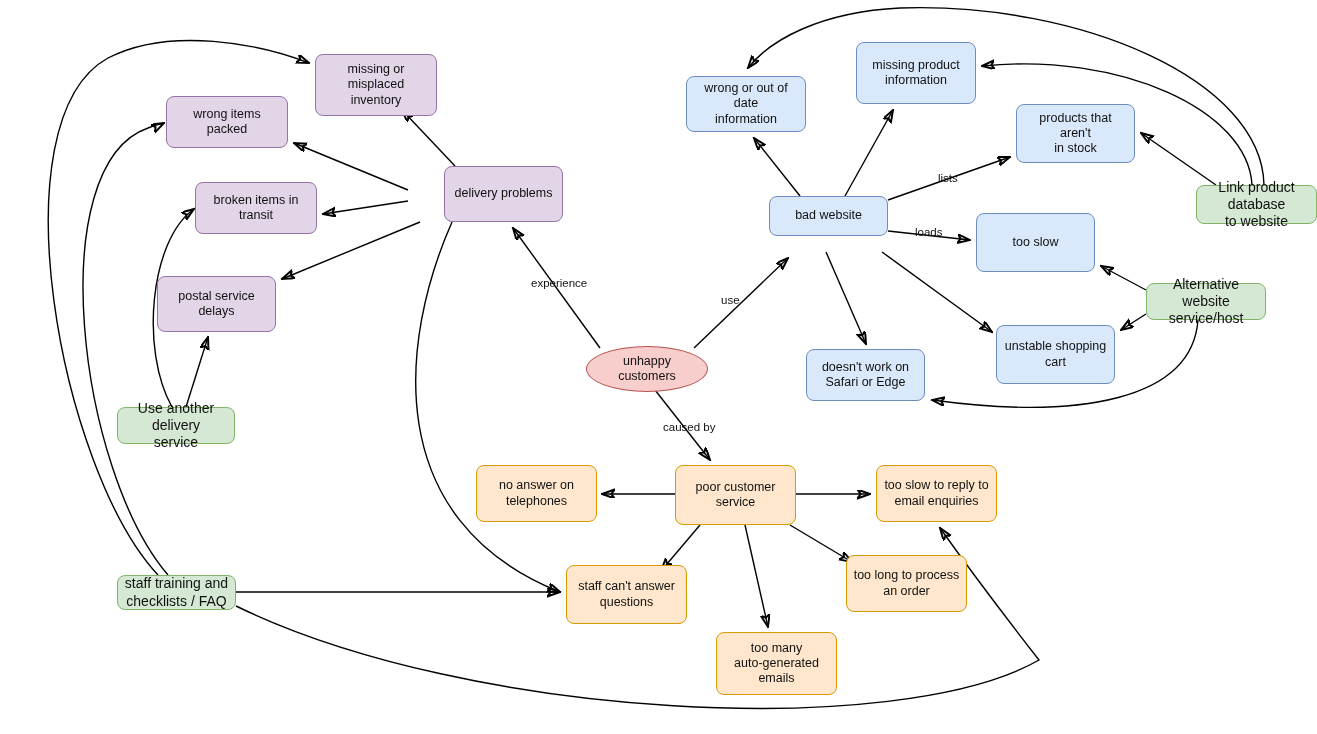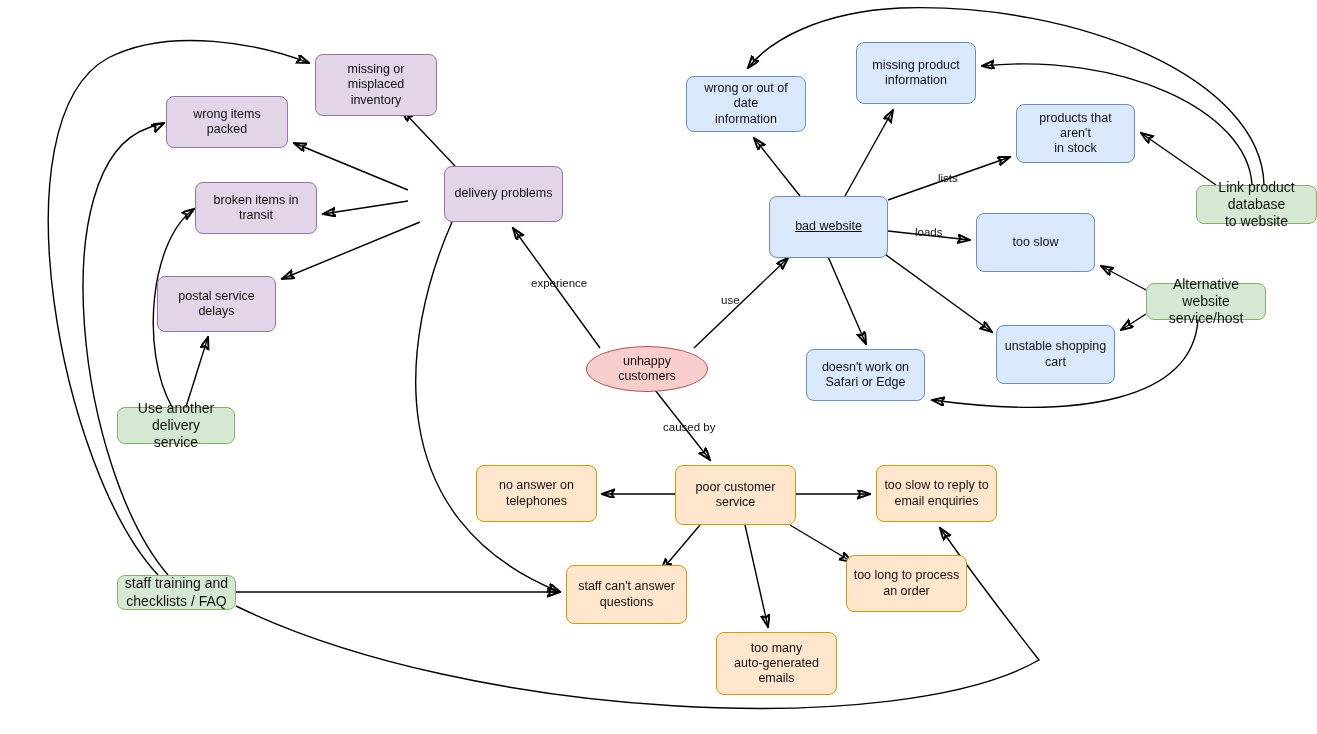--- a/index.html
+++ b/index.html
@@ -101,21 +101,21 @@
       <div class="node n-purple" style="left: 195px; top: 182px; width: 122px; height: 52px;">broken items in transit</div>
       <div class="node n-purple" style="left: 157px; top: 276px; width: 119px; height: 56px;">postal service delays</div>
       <div class="node n-purple" style="left: 408px; top: 166px; width: 119px; height: 56px; margin-left: 36px;">delivery problems</div>
       <div class="node n-red" style="left: 586px; top: 346px; width: 122px; height: 46px;">unhappy customers</div>
       <div class="node n-blue" style="left: 686px; top: 76px; width: 120px; height: 56px;">wrong or out of date
 information</div>
       <div class="node n-blue" style="left: 856px; top: 42px; width: 120px; height: 62px;">missing product
 information</div>
       <div class="node n-blue" style="left: 1016px; top: 104px; width: 119px; height: 59px;">products that aren't
 in stock</div>
-      <div class="node n-blue" style="left: 769px; top: 196px; width: 119px; height: 62px; text-decoration: underline;">bad website</div>
+      <div class="node n-blue" style="left: 769px; top: 196px; width: 119px; height: 40px;">bad website</div>
       <div class="node n-blue" style="left: 976px; top: 213px; width: 119px; height: 59px;">too slow</div>
       <div class="node n-blue" style="left: 996px; top: 325px; width: 119px; height: 59px;">unstable shopping
 cart</div>
       <div class="node n-blue" style="left: 806px; top: 349px; width: 119px; height: 52px;">doesn't work on
 Safari or Edge</div>
       <div class="node n-orange" style="left: 675px; top: 465px; width: 121px; height: 60px;">poor customer
 service</div>
       <div class="node n-orange" style="left: 476px; top: 465px; width: 121px; height: 57px;">no answer on
 telephones</div>
       <div class="node n-orange" style="left: 876px; top: 465px; width: 121px; height: 57px;">too slow to reply to

